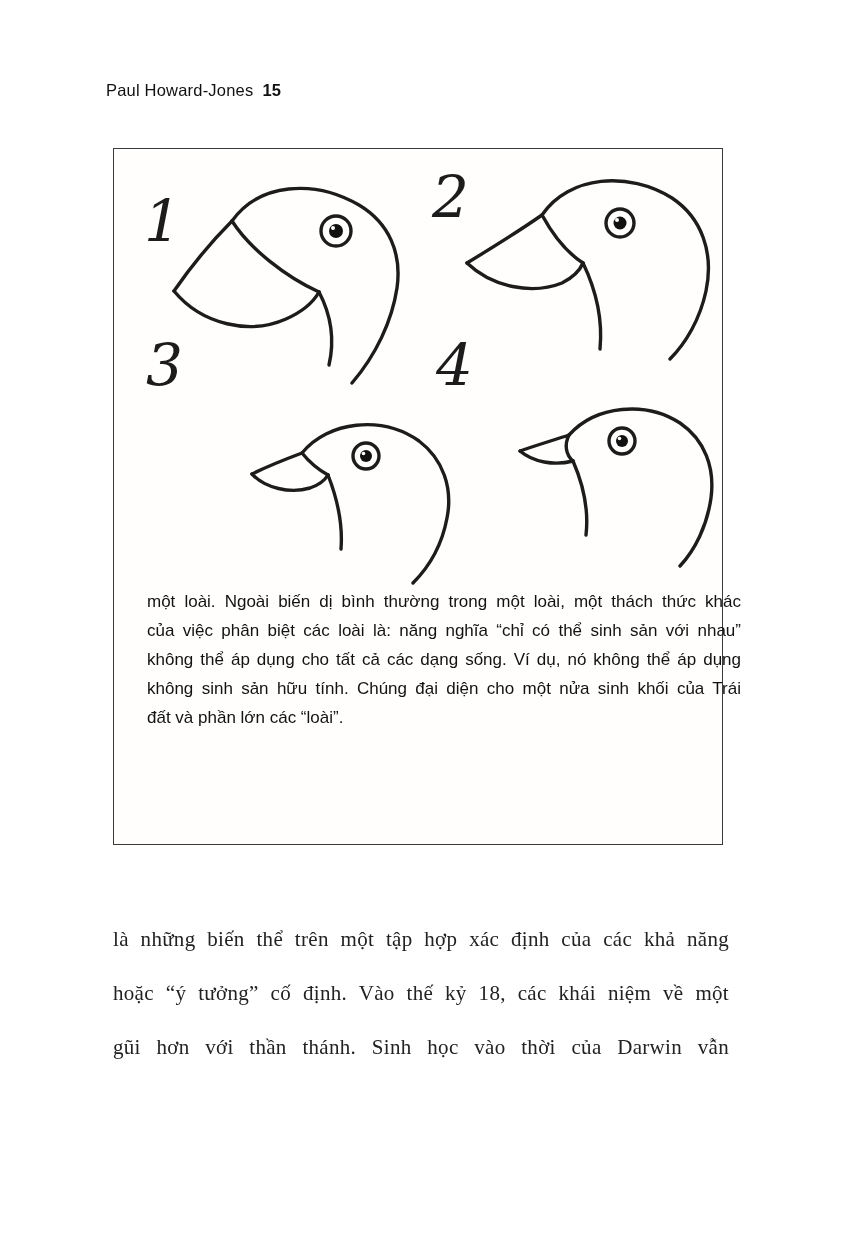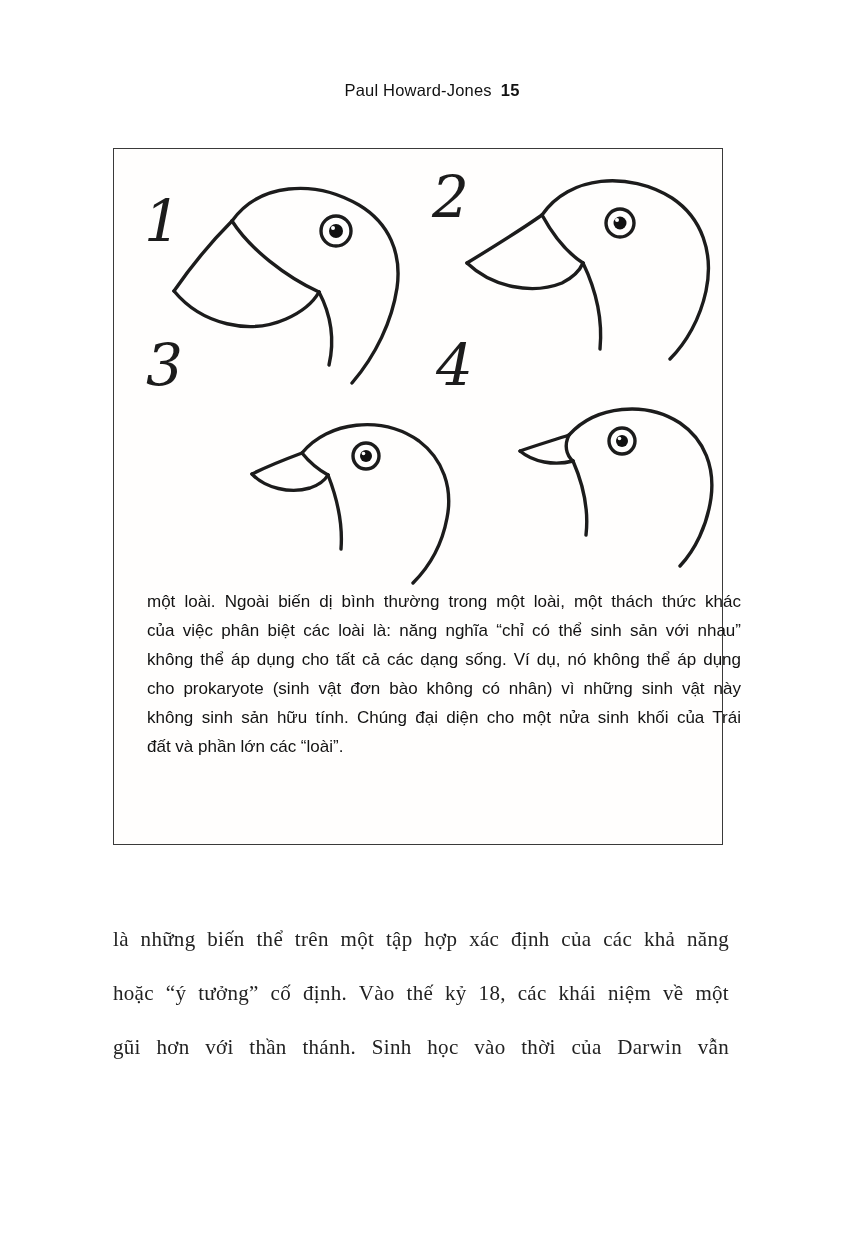--- a/index.html
+++ b/index.html
@@ -7,22 +7,22 @@
     width: 845px; height: 1235px;
     background: #ffffff;
     position: relative;
     font-family: "Liberation Sans", sans-serif;
     color: #1a1a1a;
     overflow: hidden;
   }
 
   .header {
     position: absolute;
-    top: 81px; left: 125px; width: 614px;
-    text-align: center;
+    top: 81px; left: 106px; width: 614px;
+    text-align: left;
     font-size: 16.5px;
     letter-spacing: 0.2px;
     color: #111;
   }
   .header .author { font-weight: 400; }
   .header .pageno { font-weight: 700; margin-left: 9px; }
 
   .figure-box {
     position: absolute;
     left: 113px; top: 148px;
@@ -146,21 +146,20 @@
       <circle cx="508" cy="288" r="13" fill="none" stroke="#1c1c1c" stroke-width="3.4"></circle>
       <circle class="pupil" cx="508" cy="288" r="6"></circle>
       <circle class="eyehl" cx="505.5" cy="285.5" r="1.8"></circle>
     </g>
   </svg>
 
   <div class="caption">
     <div class="cap-line">một loài. Ngoài biến dị bình thường trong một loài, một thách thức khác</div>
     <div class="cap-line">của việc phân biệt các loài là: năng nghĩa “chỉ có thể sinh sản với nhau”</div>
     <div class="cap-line">không thể áp dụng cho tất cả các dạng sống. Ví dụ, nó không thể áp dụng</div>
-    <div class="cap-line">cho prokaryote (sinh vật đơn bào không có nhân) vì những sinh vật này</div>
     <div class="cap-line">không sinh sản hữu tính. Chúng đại diện cho một nửa sinh khối của Trái</div>
     <div class="cap-line">đất và phần lớn các “loài”.</div>
   </div>
 </div>
 
 <div class="body-text">
   <div class="body-line">là những biến thể trên một tập hợp xác định của các khả năng</div>
   <div class="body-line">hoặc “ý tưởng” cố định. Vào thế kỷ 18, các khái niệm về một</div>
   <div class="body-line">gũi hơn với thần thánh. Sinh học vào thời của Darwin vẫn</div>
 </div>

